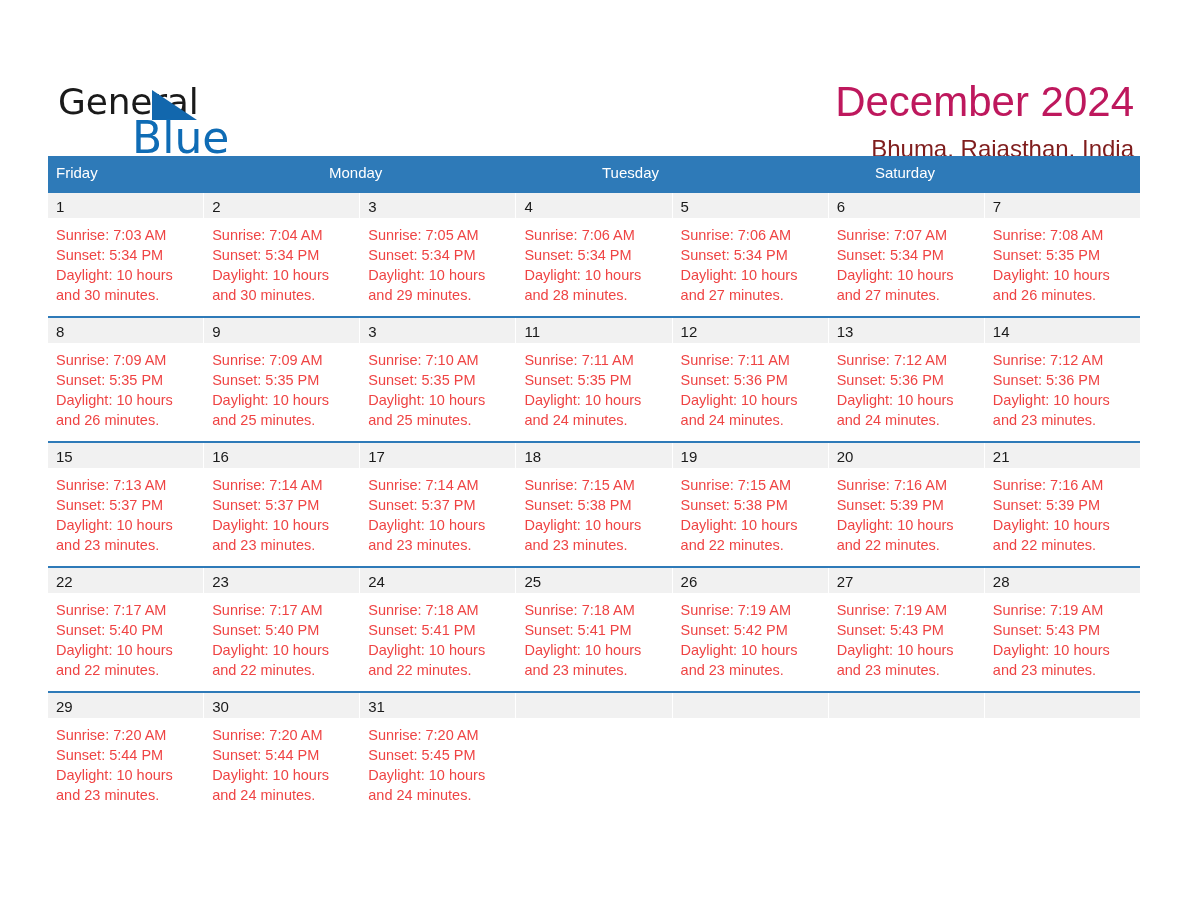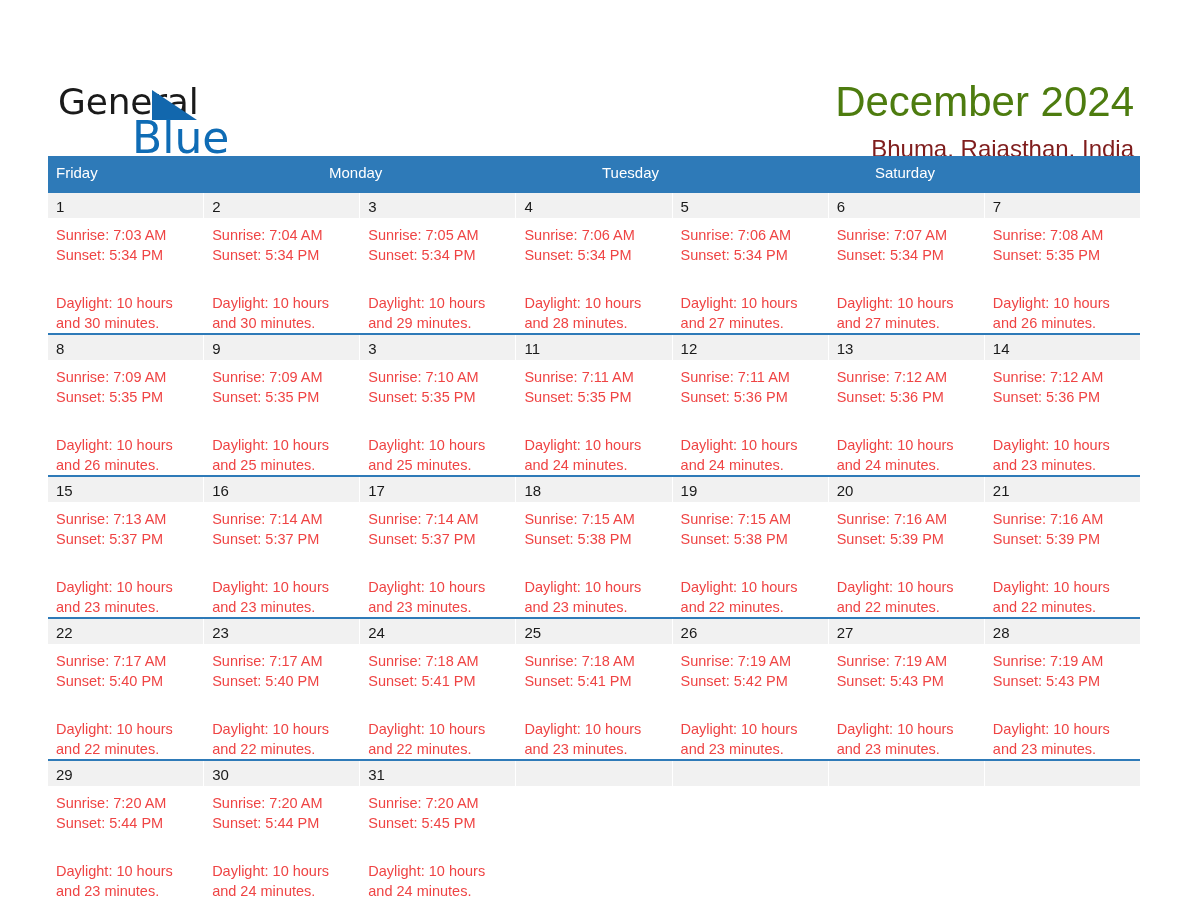--- a/index.html
+++ b/index.html
@@ -70,21 +70,21 @@
   .title-block {
     position: absolute;
     right: 52px;
     top: 48px;
     text-align: right;
   }
   .cal-title {
     font-size: 42px;
     line-height: 52px;
     font-weight: 400;
-    color: #4d7c0f;
+    color: #be185d;
     white-space: nowrap;
   }
   .cal-subtitle {
     font-size: 24px;
     line-height: 34px;
     font-weight: 400;
     color: #7f1d1d;
     white-space: nowrap;
     margin-top: 4px;
   }
@@ -134,21 +134,21 @@
     color: #1a1a1a;
   }
   .day-cell.empty .day-num-bar { background: #f1f1f1; }
   .day-info {
     padding: 7px 6px 0 8px;
     font-size: 14.5px;
     line-height: 20px;
     color: #ef4444;
   }
   .day-info div { white-space: nowrap; }
-  .day-info .daylight { white-space: normal; margin-top: 28px; }
+  .day-info .daylight { white-space: normal; }
 </style>
 </head>
 <body>
 
 <div class="page">
 
   <div class="header">
 
     <div class="logo">
       <span class="logo-general">General</span>

